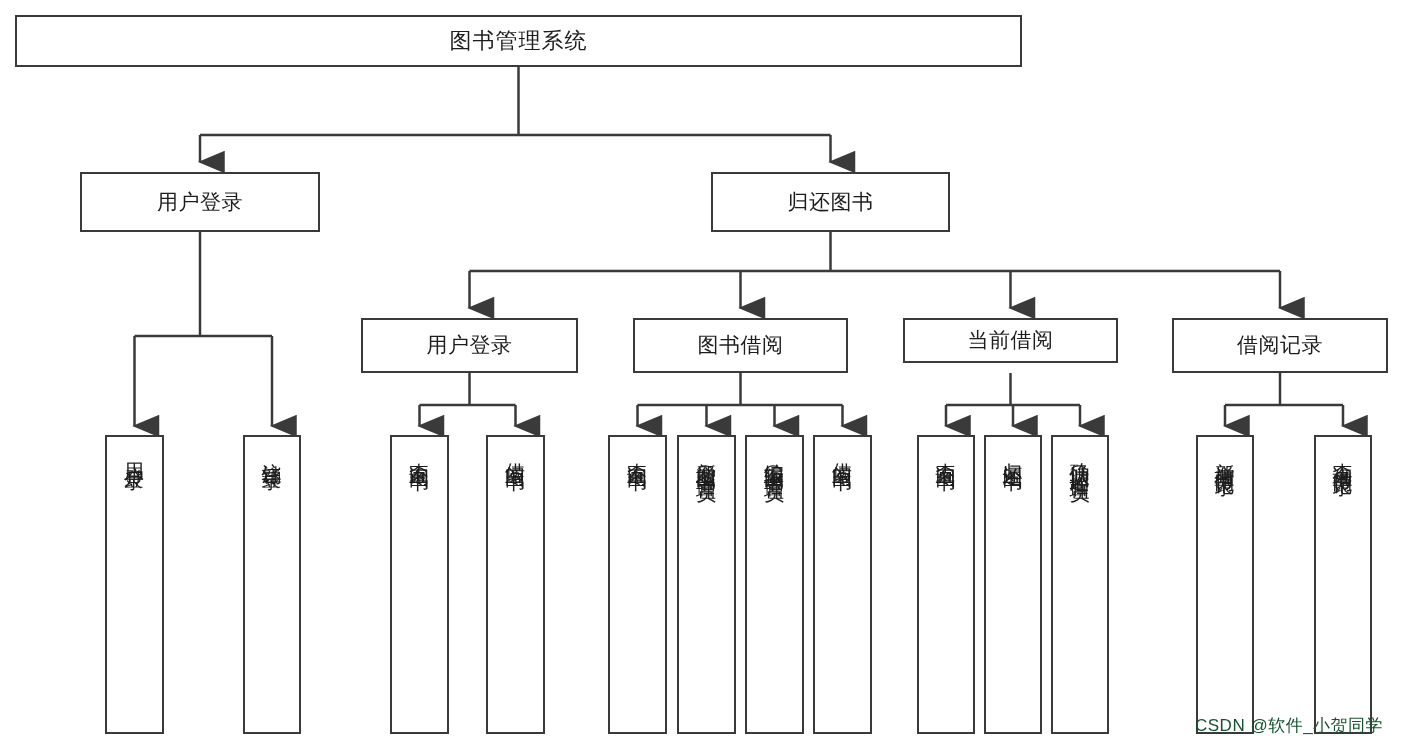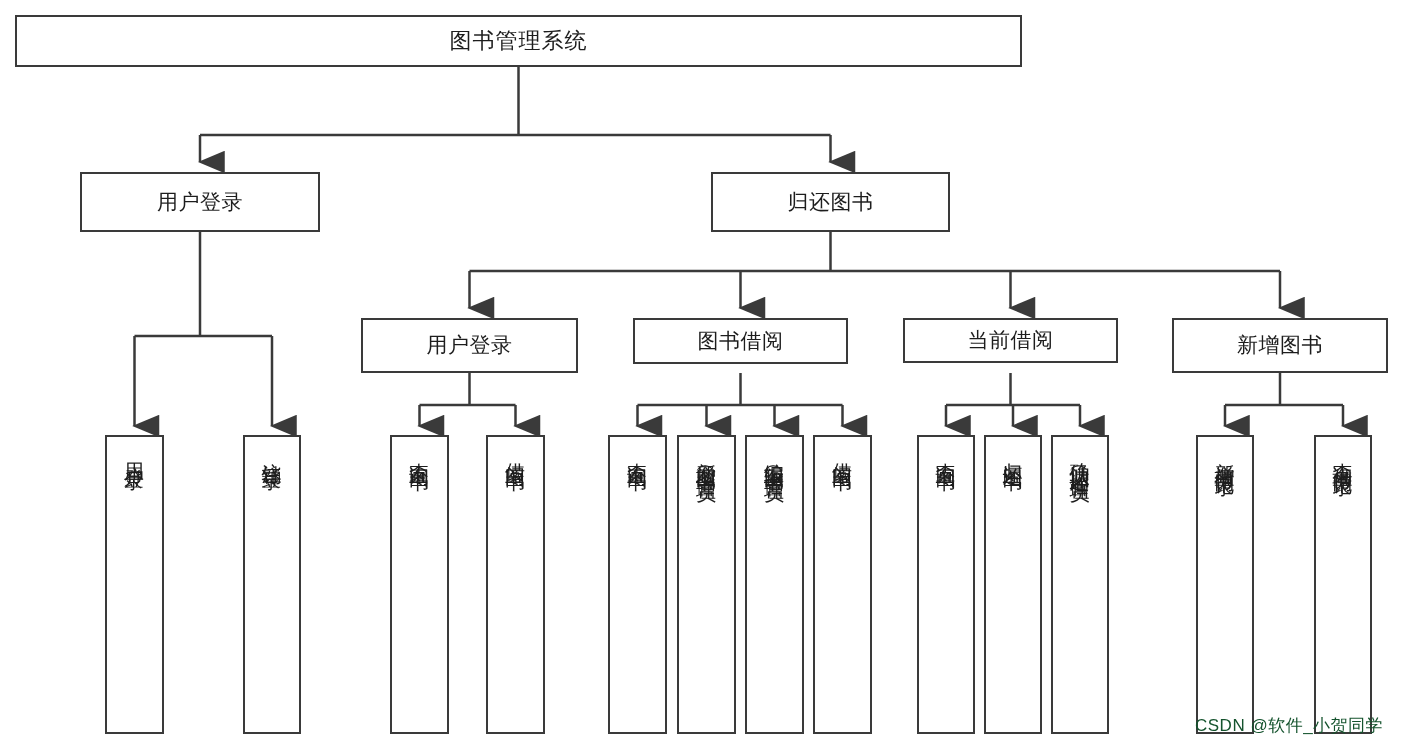--- a/index.html
+++ b/index.html
@@ -123,28 +123,28 @@
   <div class="node horiz" id="node-user-login" style="left: 80px; top: 172px; width: 240px; height: 60px;">
     <span class="node-label">用户登录</span>
   </div>
   <div class="node horiz" id="node-book-management" style="left: 711px; top: 172px; width: 239px; height: 60px;">
     <span class="node-label">归还图书</span>
   </div>
 
   <div class="node horiz" id="node-new-book-recommend" style="left: 361px; top: 318px; width: 217px; height: 55px;">
     <span class="node-label">用户登录</span>
   </div>
-  <div class="node horiz" id="node-book-borrow" style="left: 633px; top: 318px; width: 215px; height: 46px;">
+  <div class="node horiz" id="node-book-borrow" style="left: 633px; top: 318px; width: 215px; height: 55px;">
     <span class="node-label">图书借阅</span>
   </div>
   <div class="node horiz" id="node-current-borrow" style="left: 903px; top: 318px; width: 215px; height: 45px; font-family: Liberation Serif, serif;">
     <span class="node-label">当前借阅</span>
   </div>
   <div class="node horiz" id="node-borrow-record" style="left: 1172px; top: 318px; width: 216px; height: 55px;">
-    <span class="node-label">新增图书</span>
+    <span class="node-label">借阅记录</span>
   </div>
 
   <div id="leaf-container">
       <div class="node vert" style="left: 105px; top: 435px; width: 59px; height: 299px;">
         <span class="node-label">用户登录</span>
       </div>
       <div class="node vert" style="left: 243px; top: 435px; width: 58px; height: 299px;">
         <span class="node-label">注销登录</span>
       </div>
       <div class="node vert" style="left: 390px; top: 435px; width: 59px; height: 299px;">

